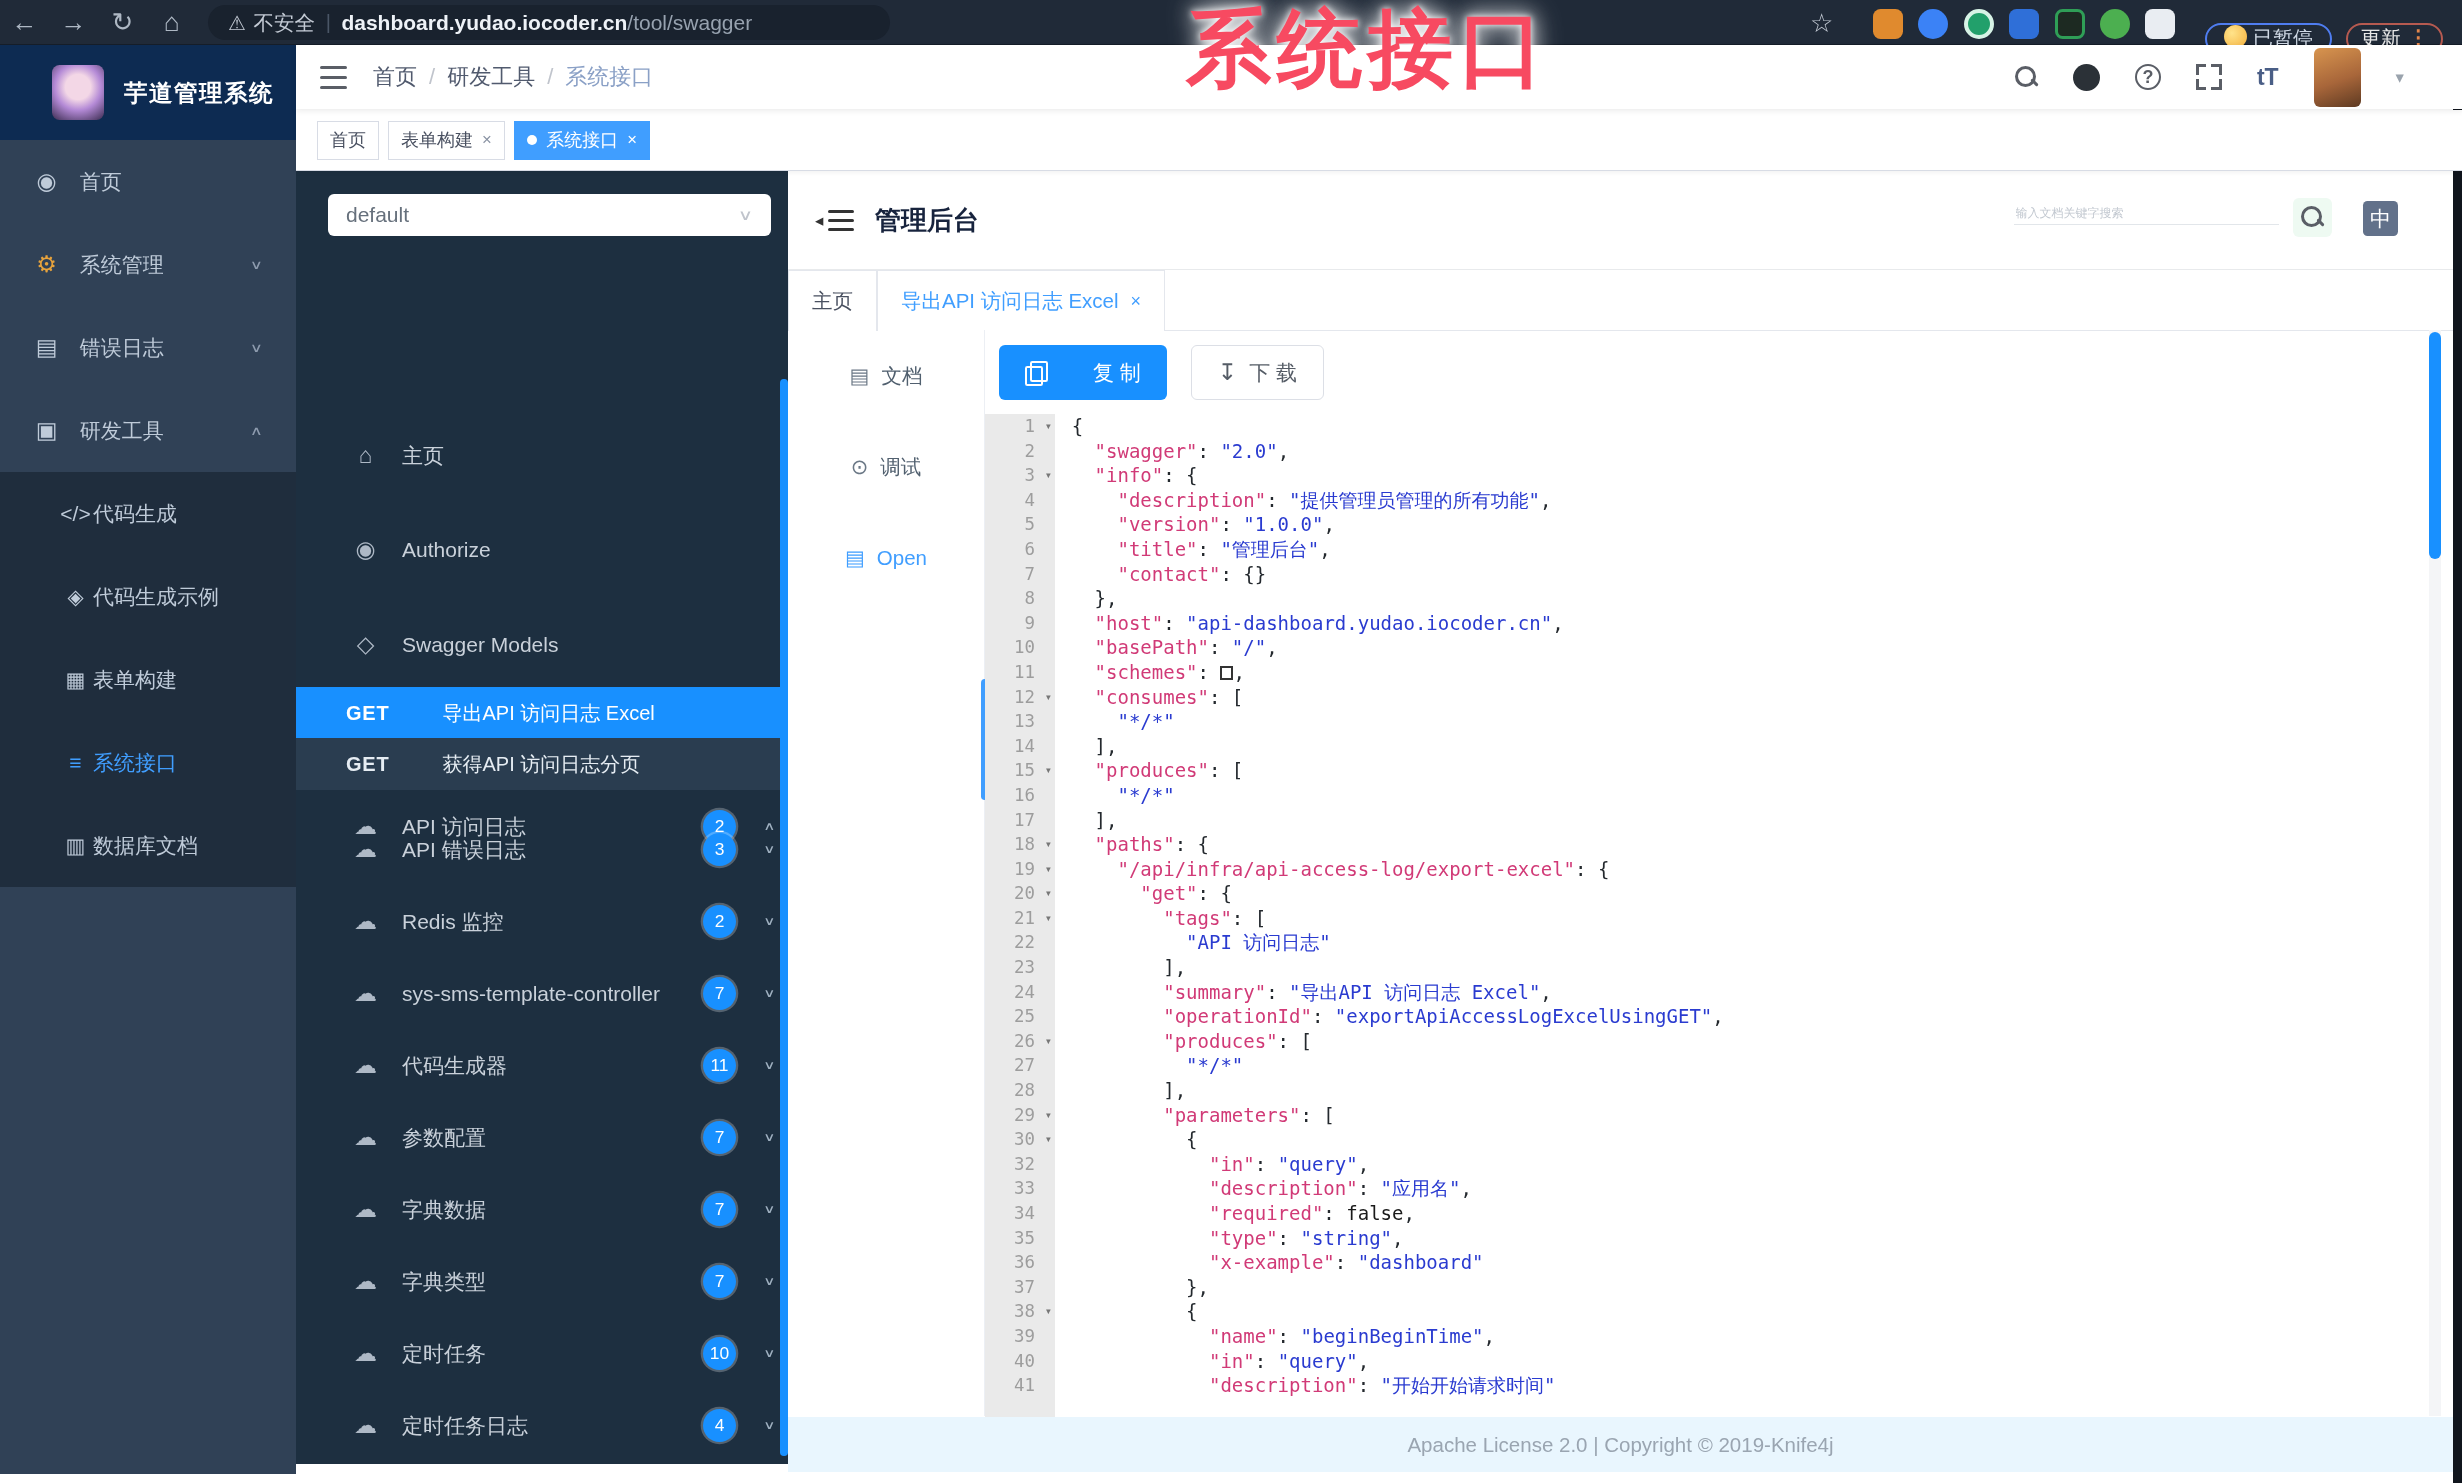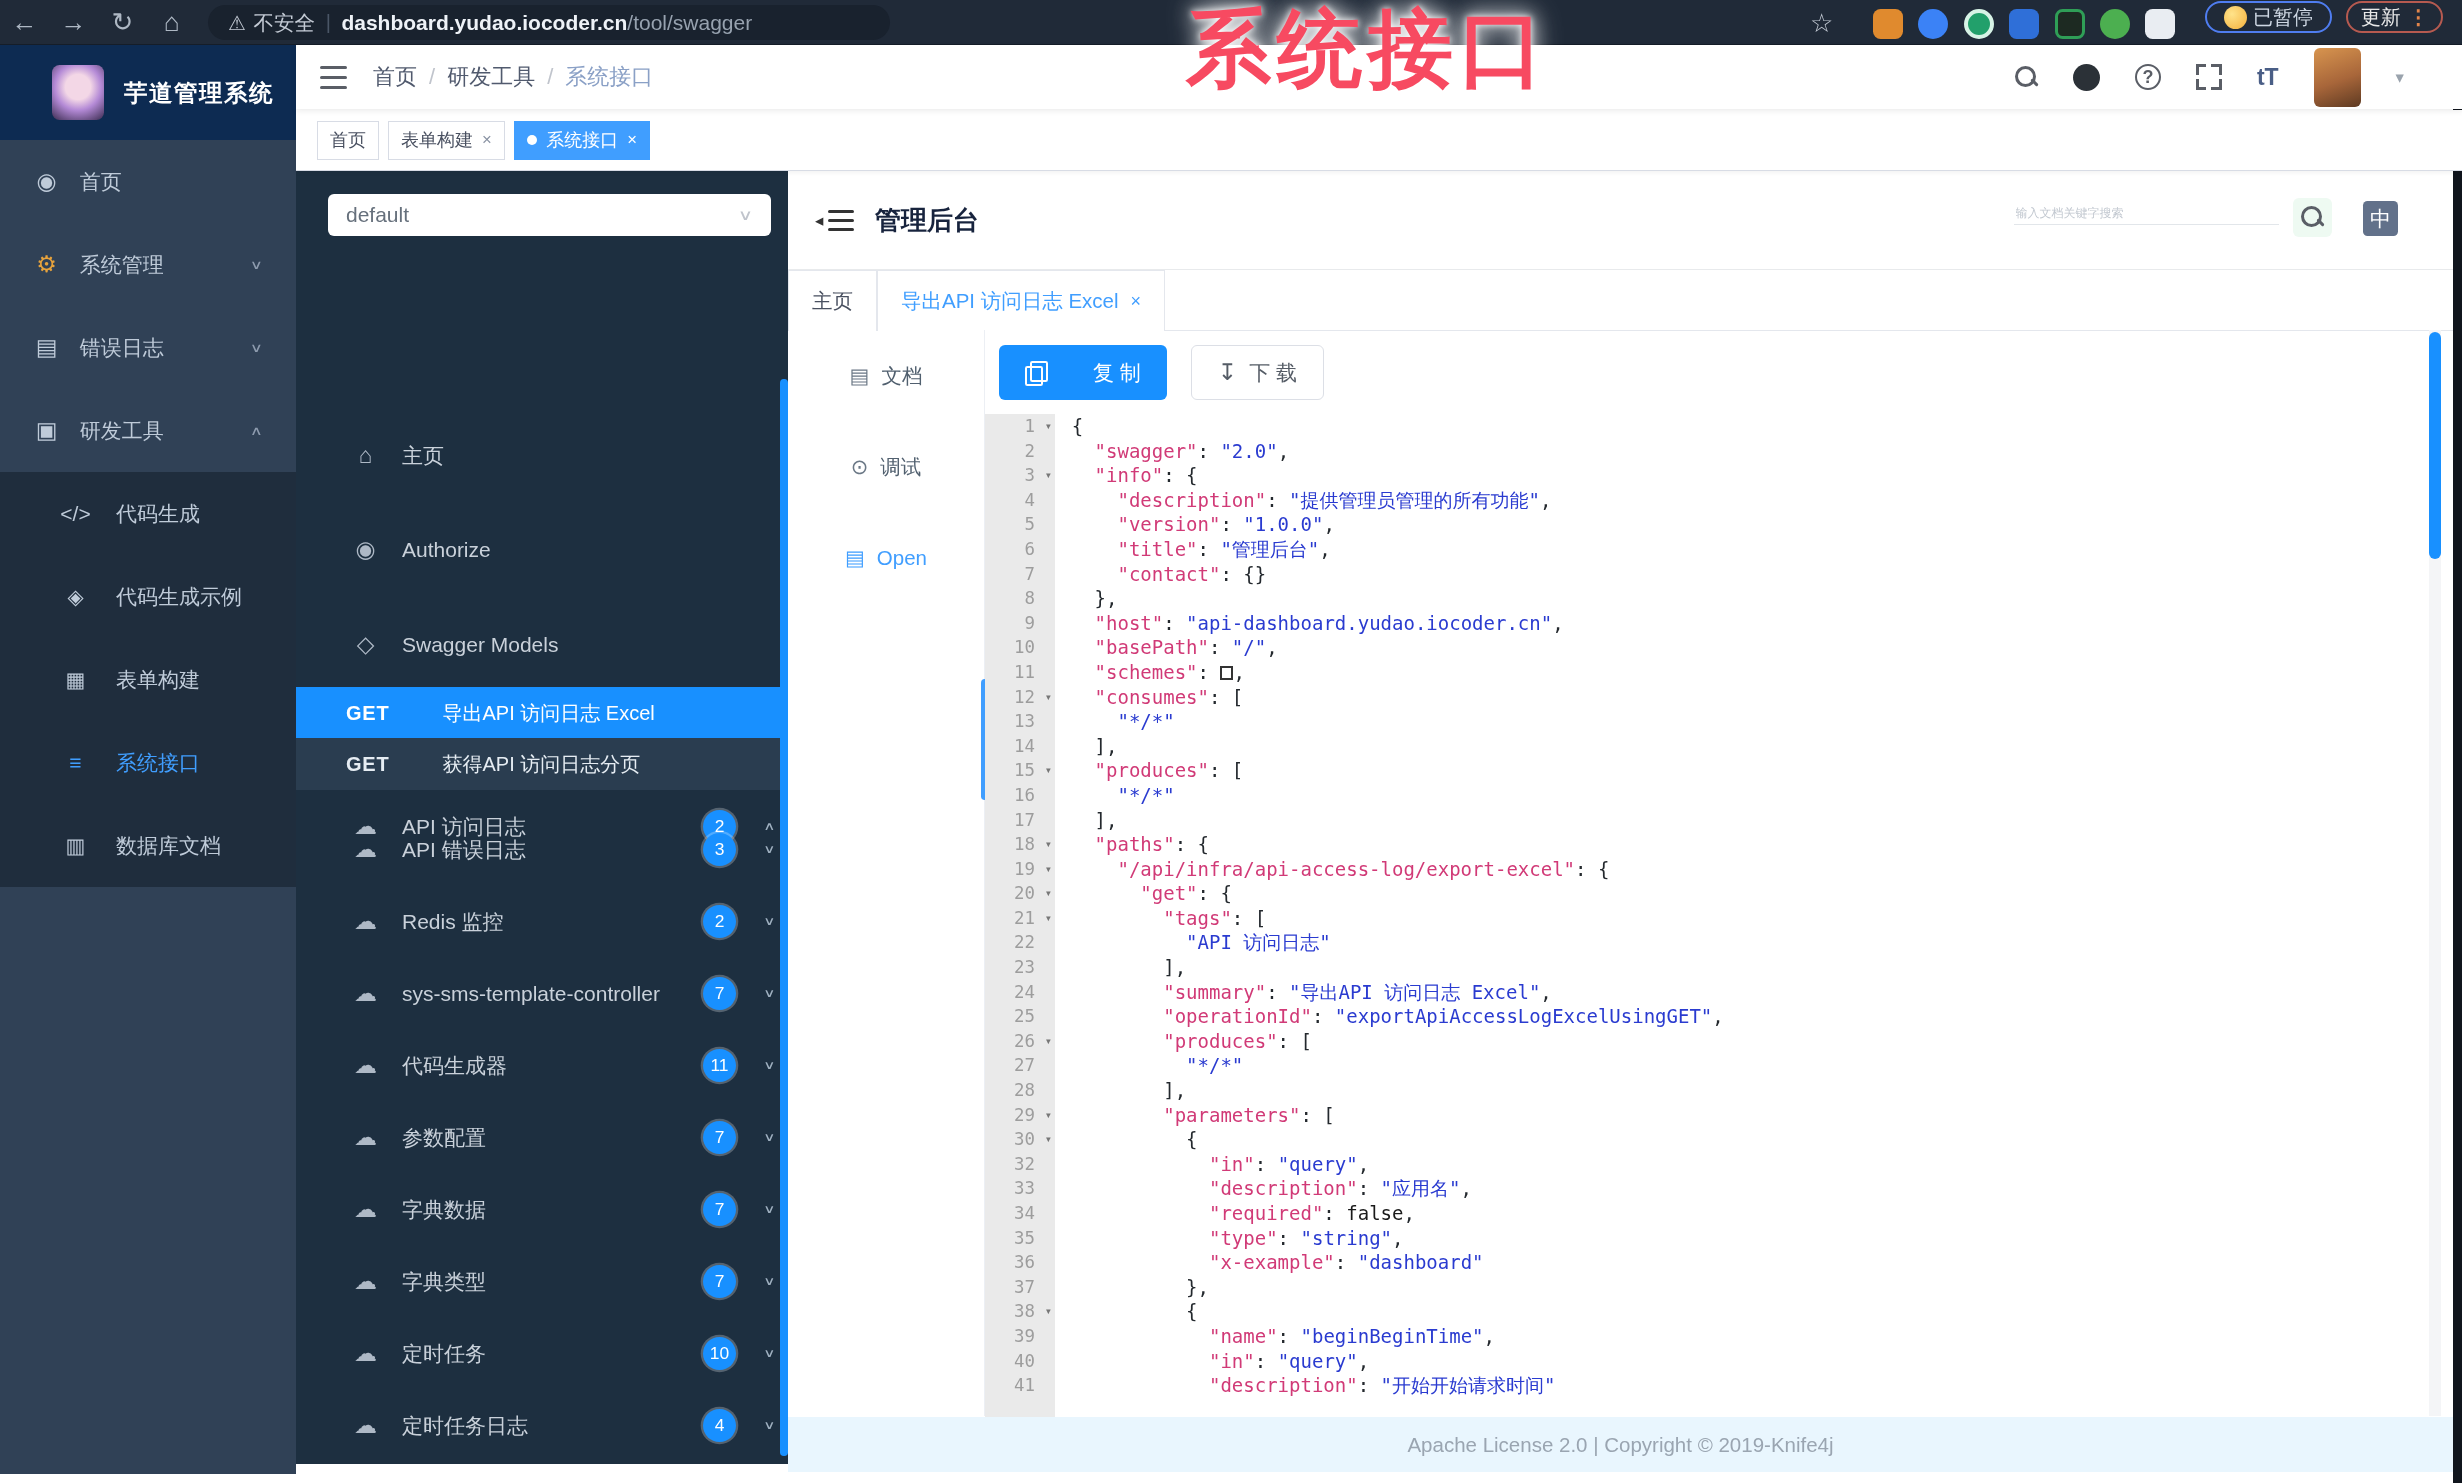--- a/index.html
+++ b/index.html
@@ -13,22 +13,22 @@
   .nav-ic { color:#aeb8c4; font-size:26px; width:49px; text-align:center; line-height:44px; }
   .url-pill { position:absolute; left:208px; top:5.3px; height:35px; width:682px;
     background:#19222e; border-radius:17.4px; display:flex; align-items:center; padding:0 20px; }
   .url-pill .warn { color:#c3cad4; font-size:20px; margin-right:7.6px; }
   .url-pill .sec { color:#c3cad4; font-size:20.5px; margin-right:10.6px; }
   .url-pill .sep { color:#4a5666; font-size:20px; margin-right:10.6px; }
   .url-pill .host { color:#eef2f7; font-size:21px; font-weight:bold; }
   .url-pill .path { color:#97a2af; font-size:21px; }
   .bm-star { position:absolute; left:1810px; top:7.6px; color:#c3cad4; font-size:26px; }
   .ext { position:absolute; top:9px; width:30px; height:30px; border-radius:7.6px; }
-  .pill { position:absolute; top:1px; height:32px; border-radius:17.4px; display:flex;
-    align-items:center; justify-content:center; font-size:20px; }
+  .pill { position:absolute; top:23px; height:32px; border-radius:17.4px; display:flex;
+    justify-content:center; font-size:20px; }
   .pill.paused { left:2205px; width:127px; border:2.3px solid #4f7df0; color:#cfd8e4; gap:6px;}
   .pill.update { left:2346px; width:97px; border:2.3px solid #b65a50; color:#e8e8e8; gap:7.6px;}
   .emoji-dot { width:23px; height:23px; border-radius:50%;
     background:radial-gradient(circle at 35% 35%, #ffe38a, #f4b03c); }
   .vdots { color:#e2854b; font-weight:bold; font-size:20px; }
 
   
   .watermark { position:absolute; left:1186px; top:-7.6px; z-index:99;
     font-size:85px; font-weight:800; letter-spacing:6px; color:#f74a61;
     text-shadow:0 0 7.6px #ffffff, 0 0 20px rgba(255,255,255,.95), 0 0 30px rgba(255,255,255,.8); }
@@ -40,21 +40,21 @@
   .logo-img { width:52px; height:55px; border-radius:7.6px;
     background:radial-gradient(circle at 50% 40%, #f3d7e6 0 30%, #b48ad6 55%, #3a2b4f 100%); }
   .logo-title { color:#fff; font-size:23.5px; font-weight:bold; margin-left:20px; letter-spacing:1.5px; }
   .m-item { position:relative; height:83px; display:flex; align-items:center; font-size:21px; }
   .m-item .ic { width:33px; text-align:center; margin-left:30px; font-size:23px; }
   .m-item .lb { margin-left:16.7px; }
   .m-item .ar { position:absolute; right:33px; color:#8d9bae; font-size:18px; transform:scaleY(.7); }
   .sub-wrap { background:#1f2d3d; }
   .s-item { position:relative; height:83px; display:flex; align-items:center; font-size:21px; }
   .s-item .ic { width:33px; text-align:center; margin-left:59px; font-size:21px; }
-  .s-item .lb { margin-left:24px; }
+  .s-item .lb { margin-left:1px; }
   .s-item.active { color:#409eff; }
 
   
   .app-header { position:absolute; left:296px; top:45px; width:2167px; height:64px; background:#fff;
     box-shadow:0 1.5px 6px rgba(0,0,0,.08); display:flex; align-items:center; z-index:5; }
   .hamb { width:27px; height:23px; margin-left:24px; display:flex; flex-direction:column; justify-content:space-between; }
   .hamb i { display:block; height:3px; background:#5a5e66; border-radius:1.5px; }
   .crumbs { margin-left:26px; font-size:22px; color:#515a6e; display:flex; gap:12px; align-items:center;}
   .crumbs .sl { color:#c0c4cc; }
   .crumbs .last { color:#8aa0c6; }

